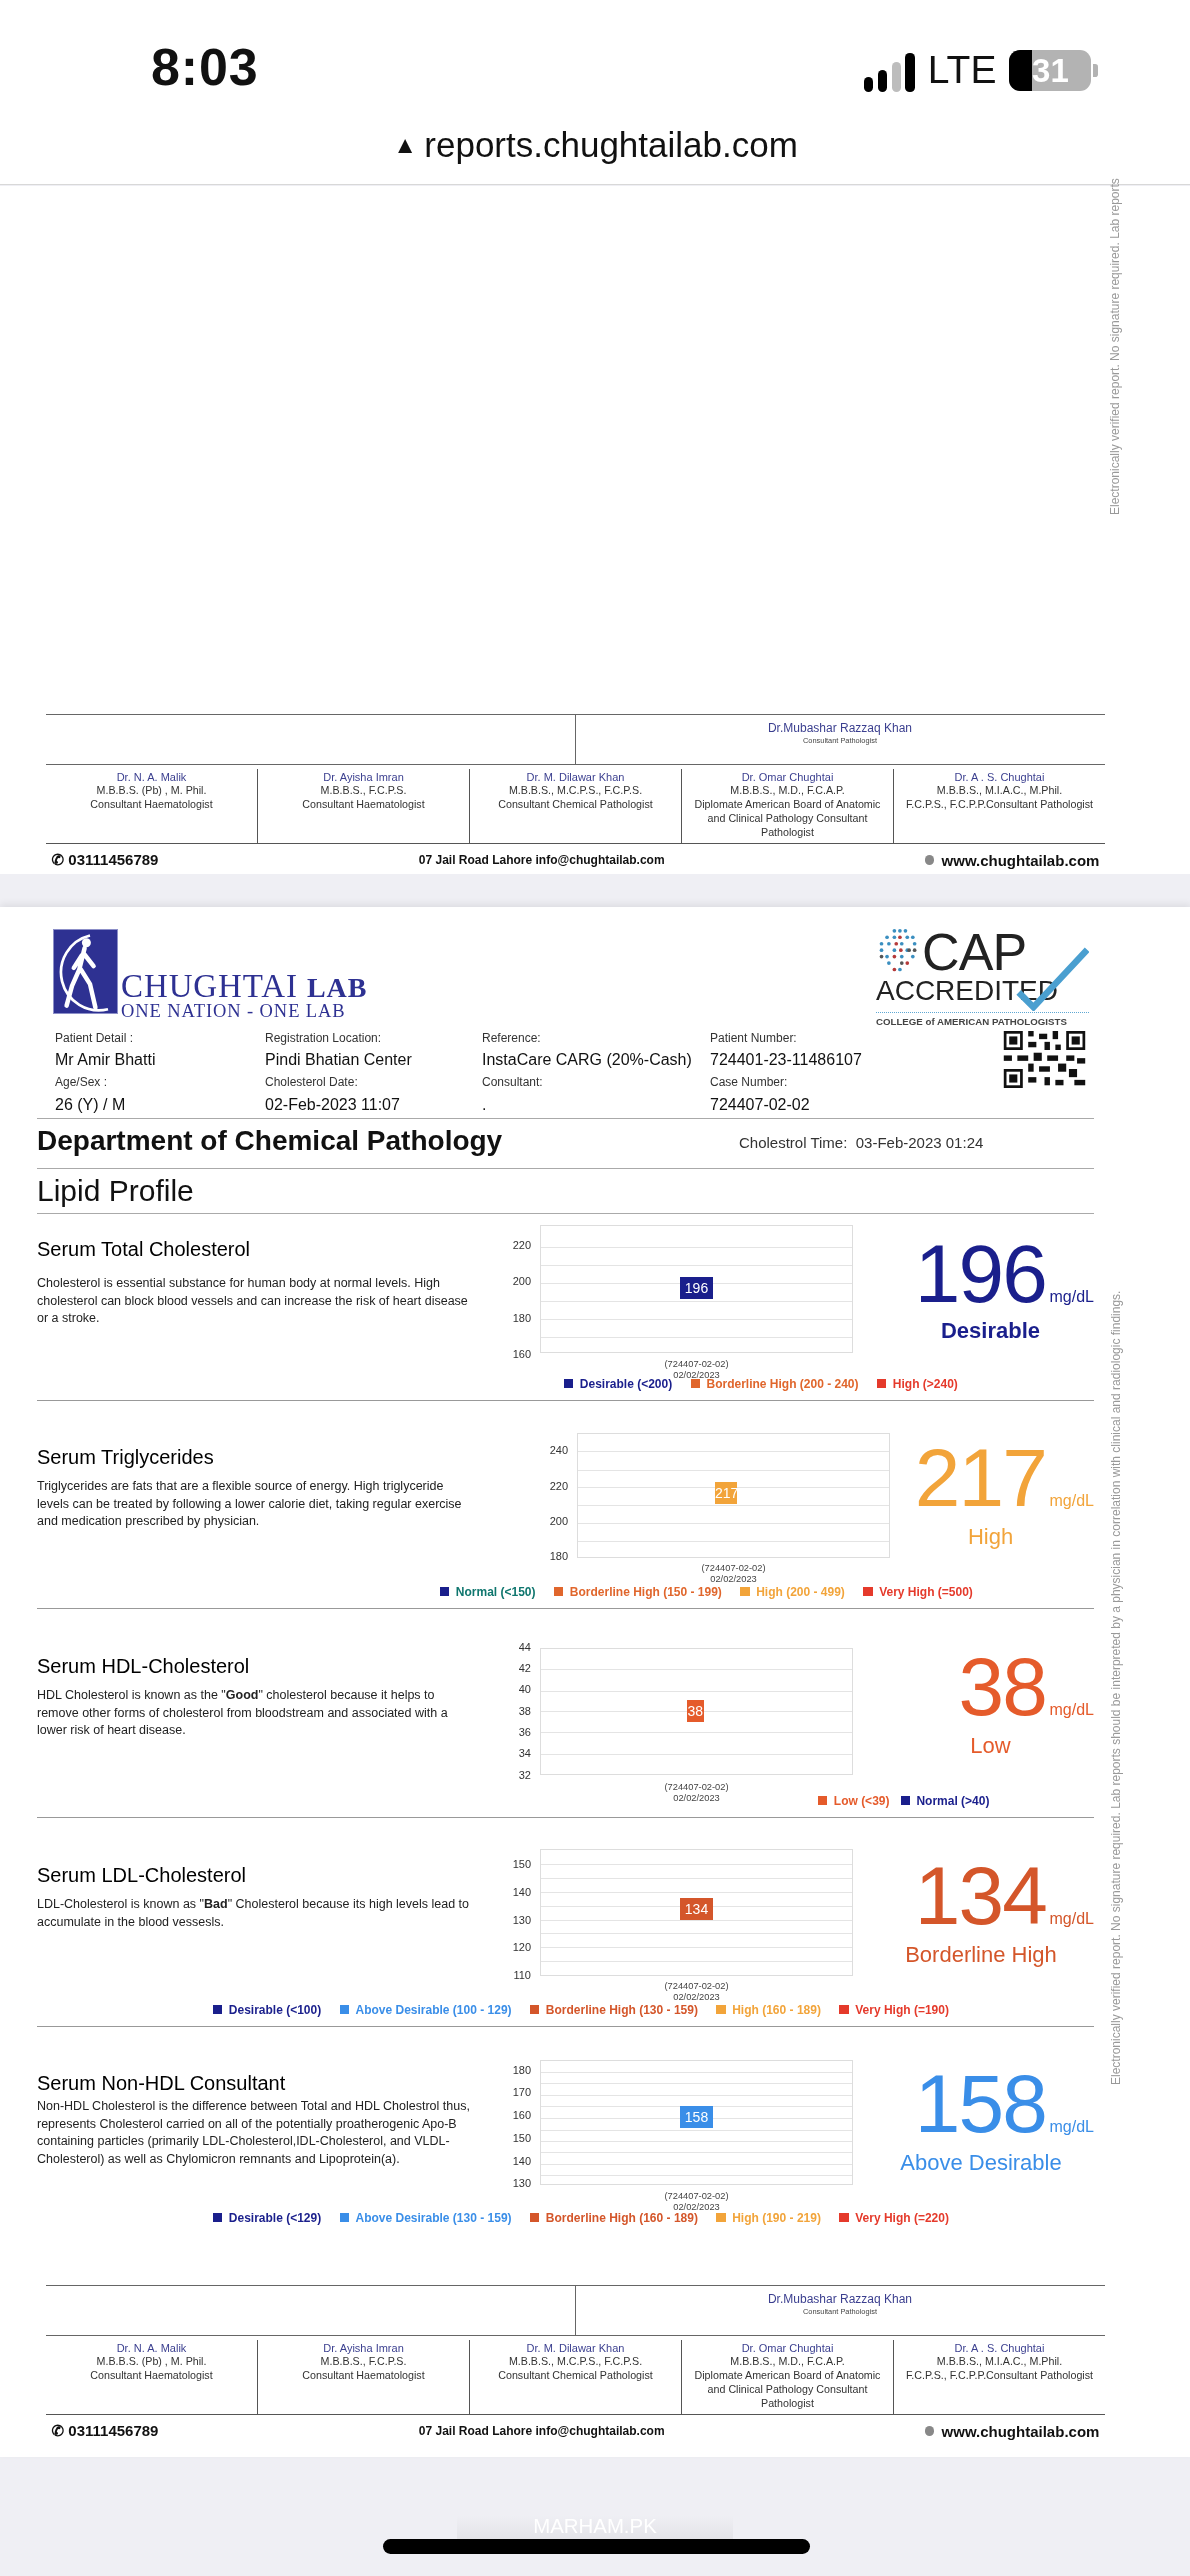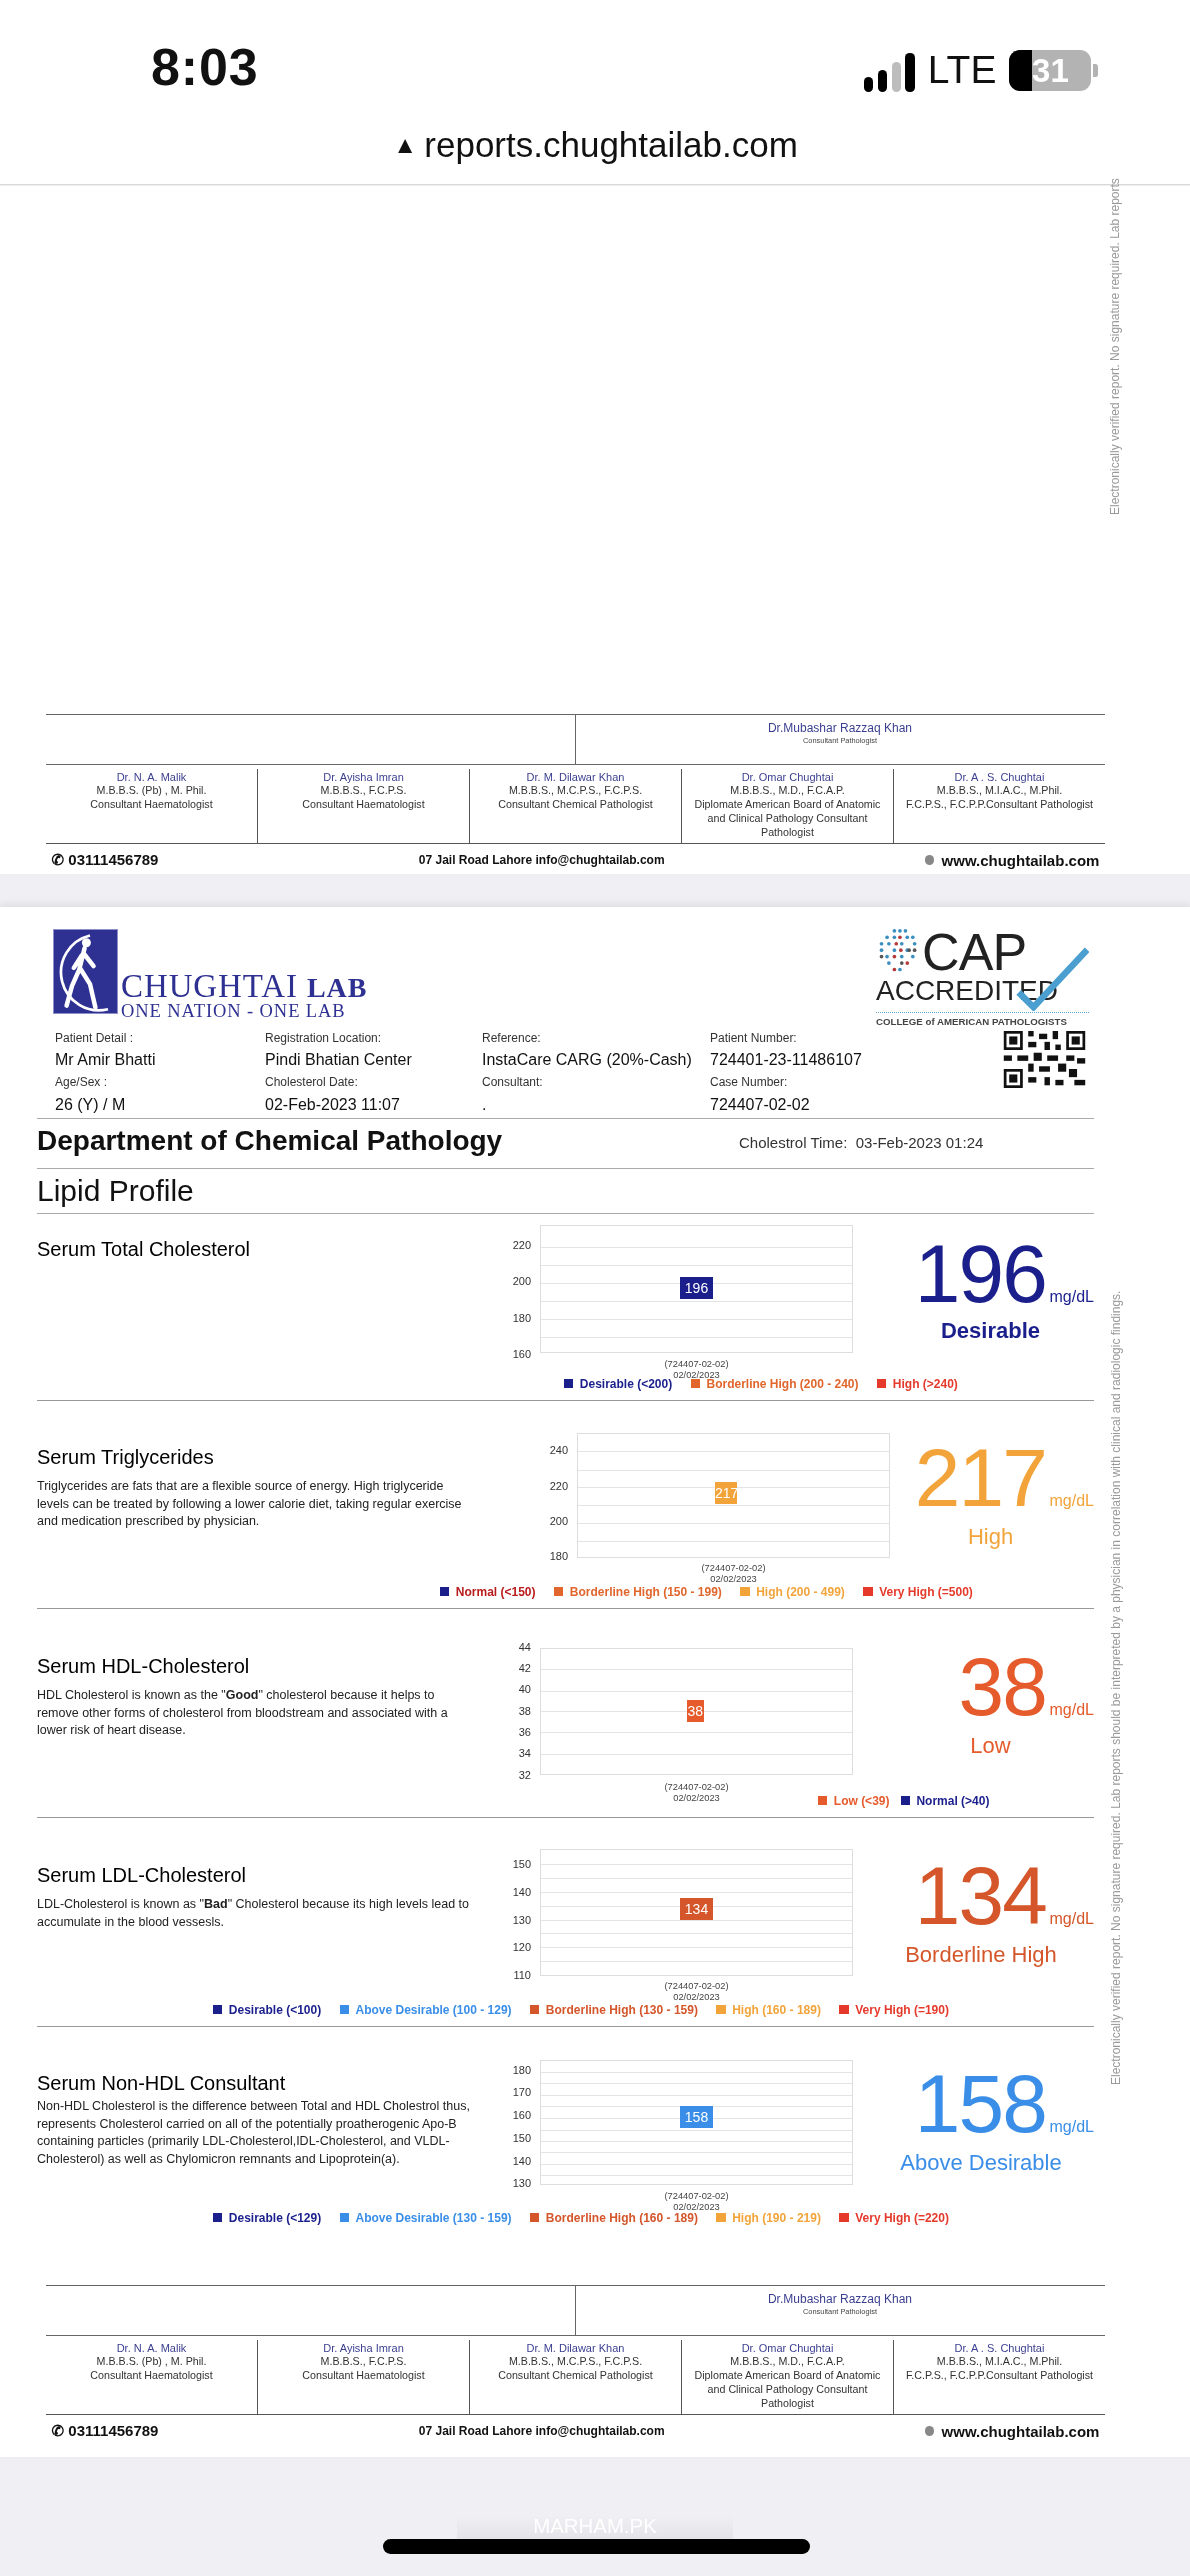--- a/index.html
+++ b/index.html
@@ -285,20 +285,21 @@
 
   <div class="hr" style="top:211px;"></div>
   <div class="dept">Department of Chemical Pathology</div>
   <div class="rep-time"><span>Cholestrol Time:</span>&nbsp; <span>03-Feb-2023 01:24</span></div>
   <div class="hr" style="top:261px;"></div>
   <div class="panel-title">Lipid Profile</div>
   <div class="hr" style="top:306px;"></div>
 
   <div class="test" style="top:311px; height:209px;">
     <div class="tname">Serum Total Cholesterol</div>
+    <div class="tdesc" style="top:57px;">Cholesterol is essential substance for human body at normal levels. High cholesterol can block blood vessels and can increase the risk of heart disease or a stroke.</div>
     <div class="chart" style="left:468px; top:0; width:389px; height:167px;">
       <div class="ytick" style="left:0; top:21.3px;">220</div>
       <div class="ytick" style="left:0; top:57px;">200</div>
       <div class="ytick" style="left:0; top:94px;">180</div>
       <div class="ytick" style="left:0; top:130px;">160</div>
       <div class="plot" style="left:35px; top:7.4px; width:313px; height:128px;">
         <div class="grid" style="top:20.4px;"></div>
           <div class="grid" style="top:39px;"></div>
           <div class="grid" style="top:57px;"></div>
         <div class="grid" style="top:75px;"></div>
@@ -343,21 +344,21 @@
       <div class="xlbl" style="left:35px; width:313px; top:137px;">
           <div>(724407-02-02)</div>
           <div>02/02/2023</div>
         </div>
     </div>
     <div class="bigval" style="left:872px; top:11px; width:185px;">
       <span class="num" style="color:#f2a43a">217</span><span class="unit" style="color:#f2a43a">mg/dL</span>
       <div class="status" style="left:0; right:22px; top:87px; color:#f2a43a;">High</div>
     </div>
     <div class="legend" style="left:403px; top:159px;">
-      <span style="color:#b91c1c"><span class="sw" style="background:#1a1f8c"></span><span>Normal (&lt;150)</span></span>
+      <span style="color:#0f766e"><span class="sw" style="background:#1a1f8c"></span><span>Normal (&lt;150)</span></span>
       <span style="color:#e0662c"><span class="sw" style="background:#e0662c"></span><span>Borderline High (150 - 199)</span></span>
       <span style="color:#f2a43a"><span class="sw" style="background:#f2a43a"></span><span>High (200 - 499)</span></span>
       <span style="color:#e53a2b"><span class="sw" style="background:#e53a2b"></span><span>Very High (=500)</span></span>
     </div>
     <div class="sep" style="top:182px;"></div>
   </div>
 
   <div class="test" style="top:728px; height:209px;">
     <div class="tname">Serum HDL-Cholesterol</div>
     <div class="tdesc" style="top:52px;"><span>HDL Cholesterol is known as the "</span><b>Good</b><span>" cholesterol because it helps to remove other forms of cholesterol from bloodstream and associated with a lower risk of heart disease.</span></div>

